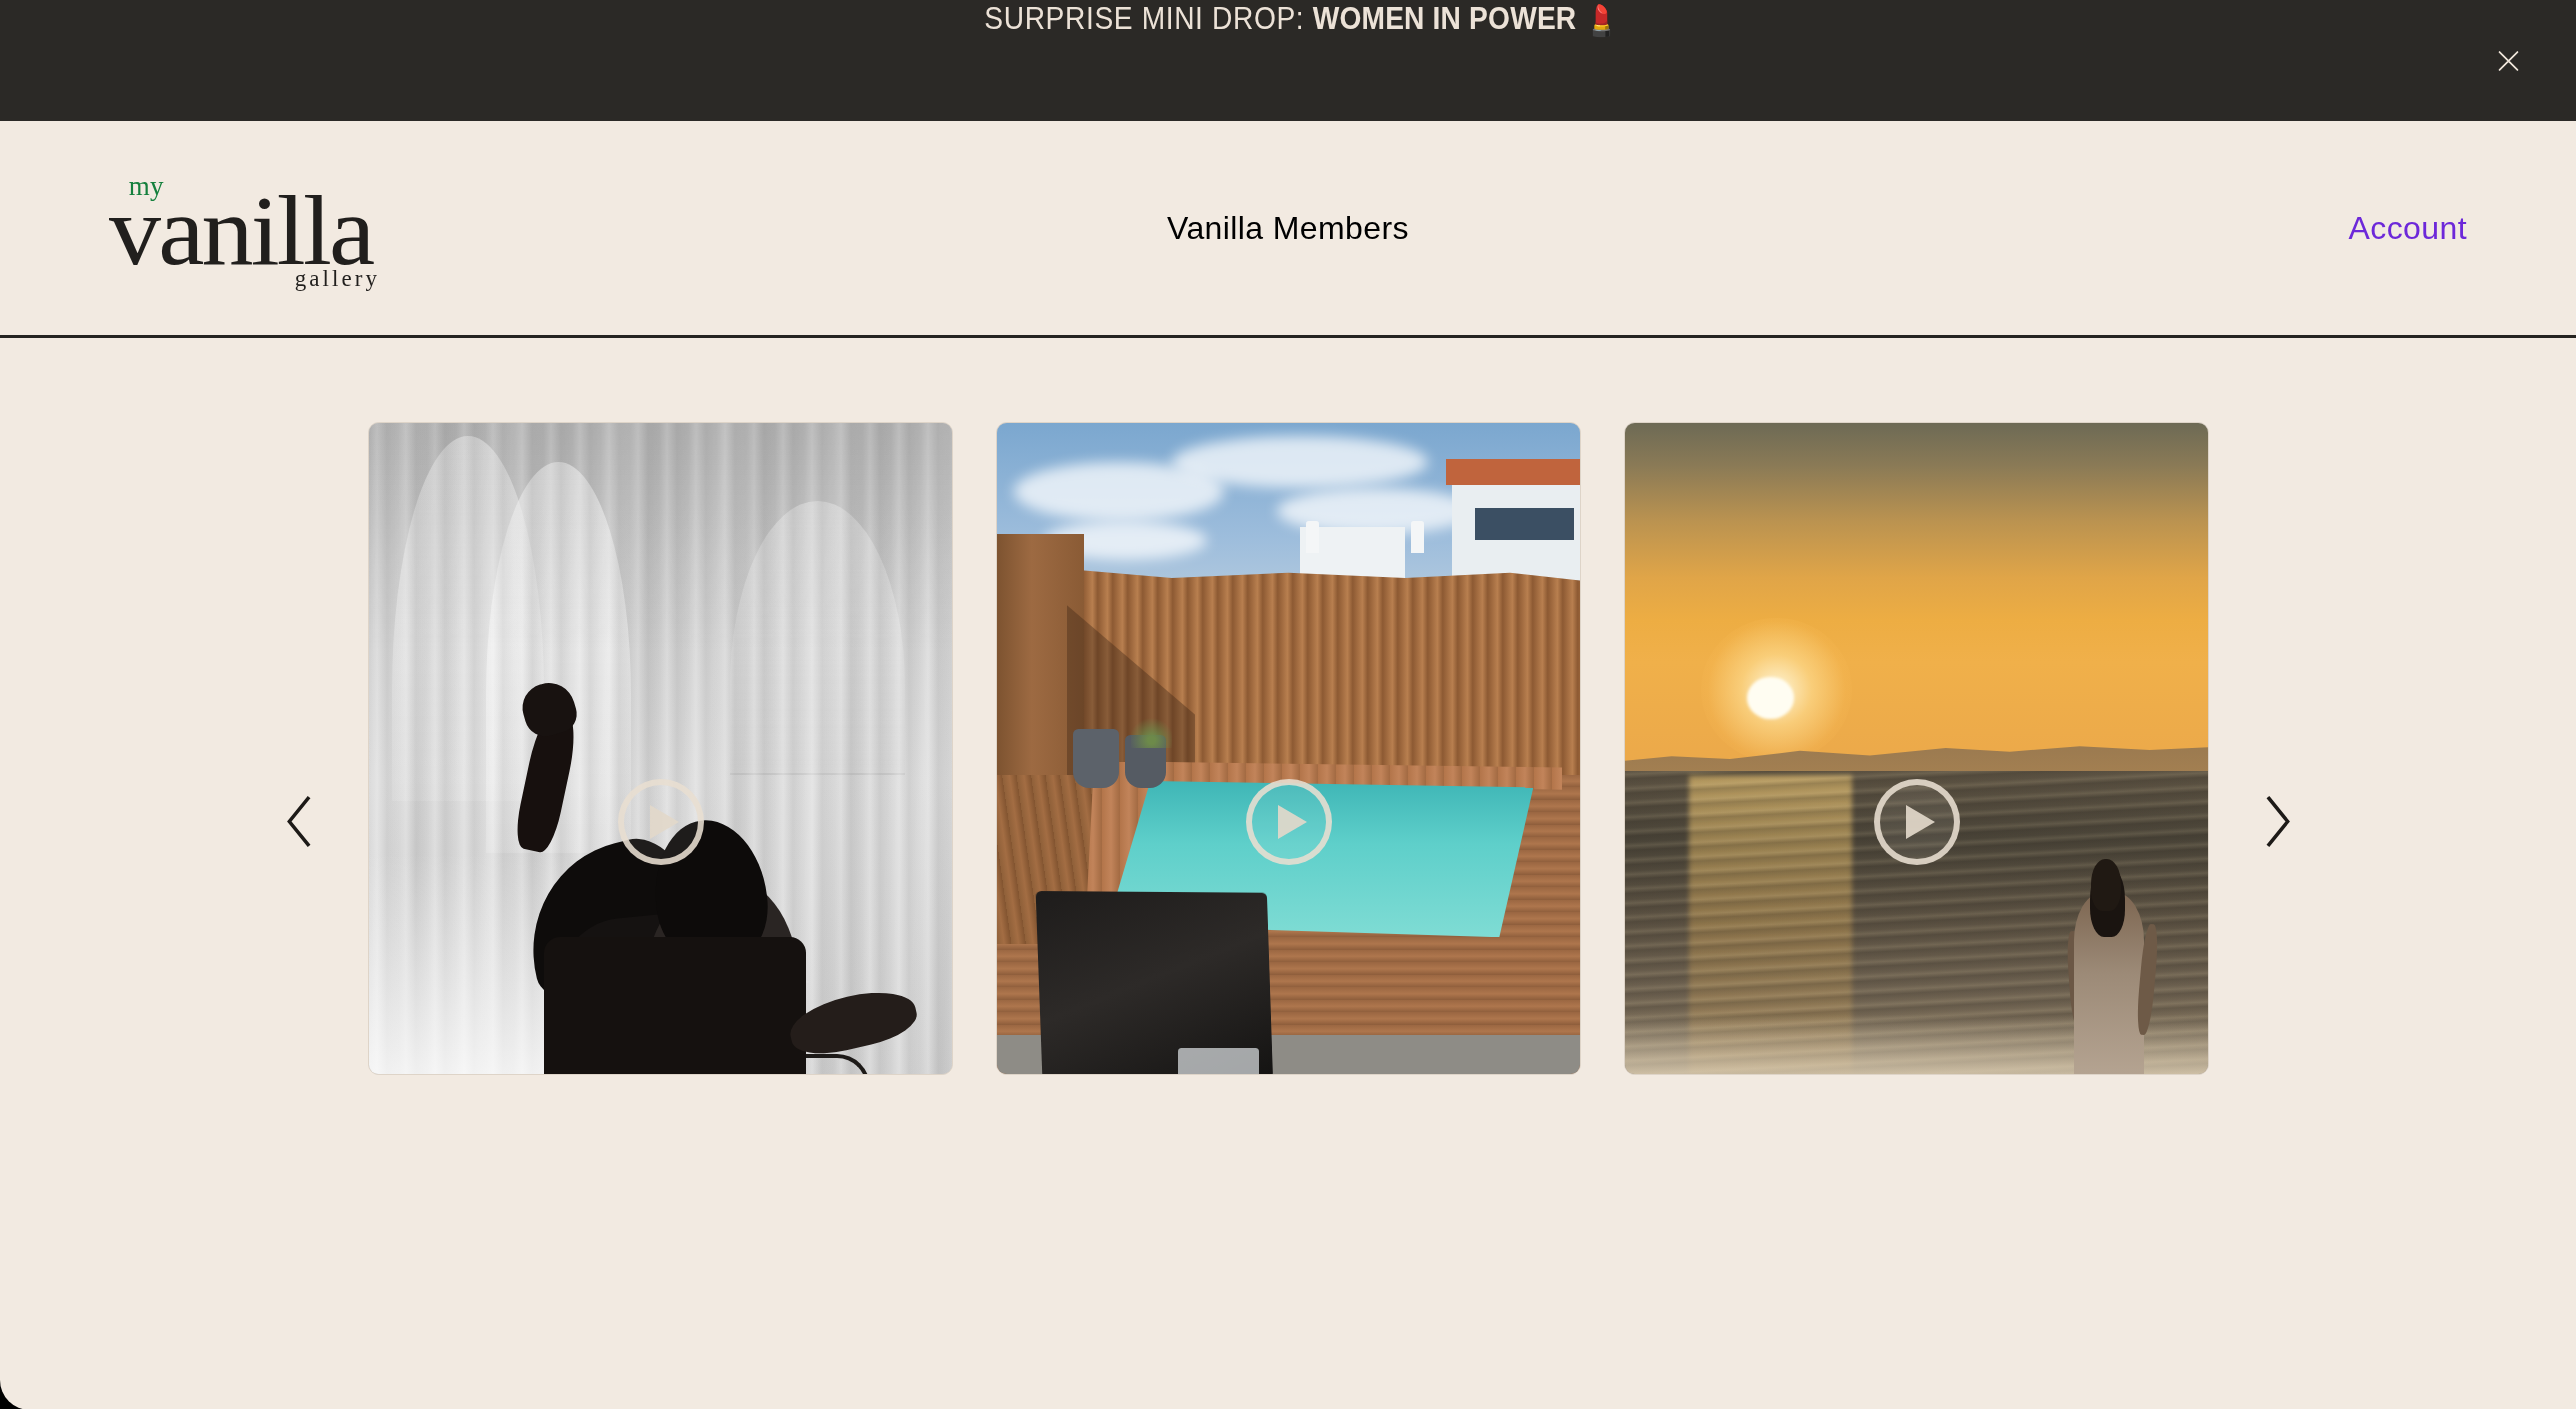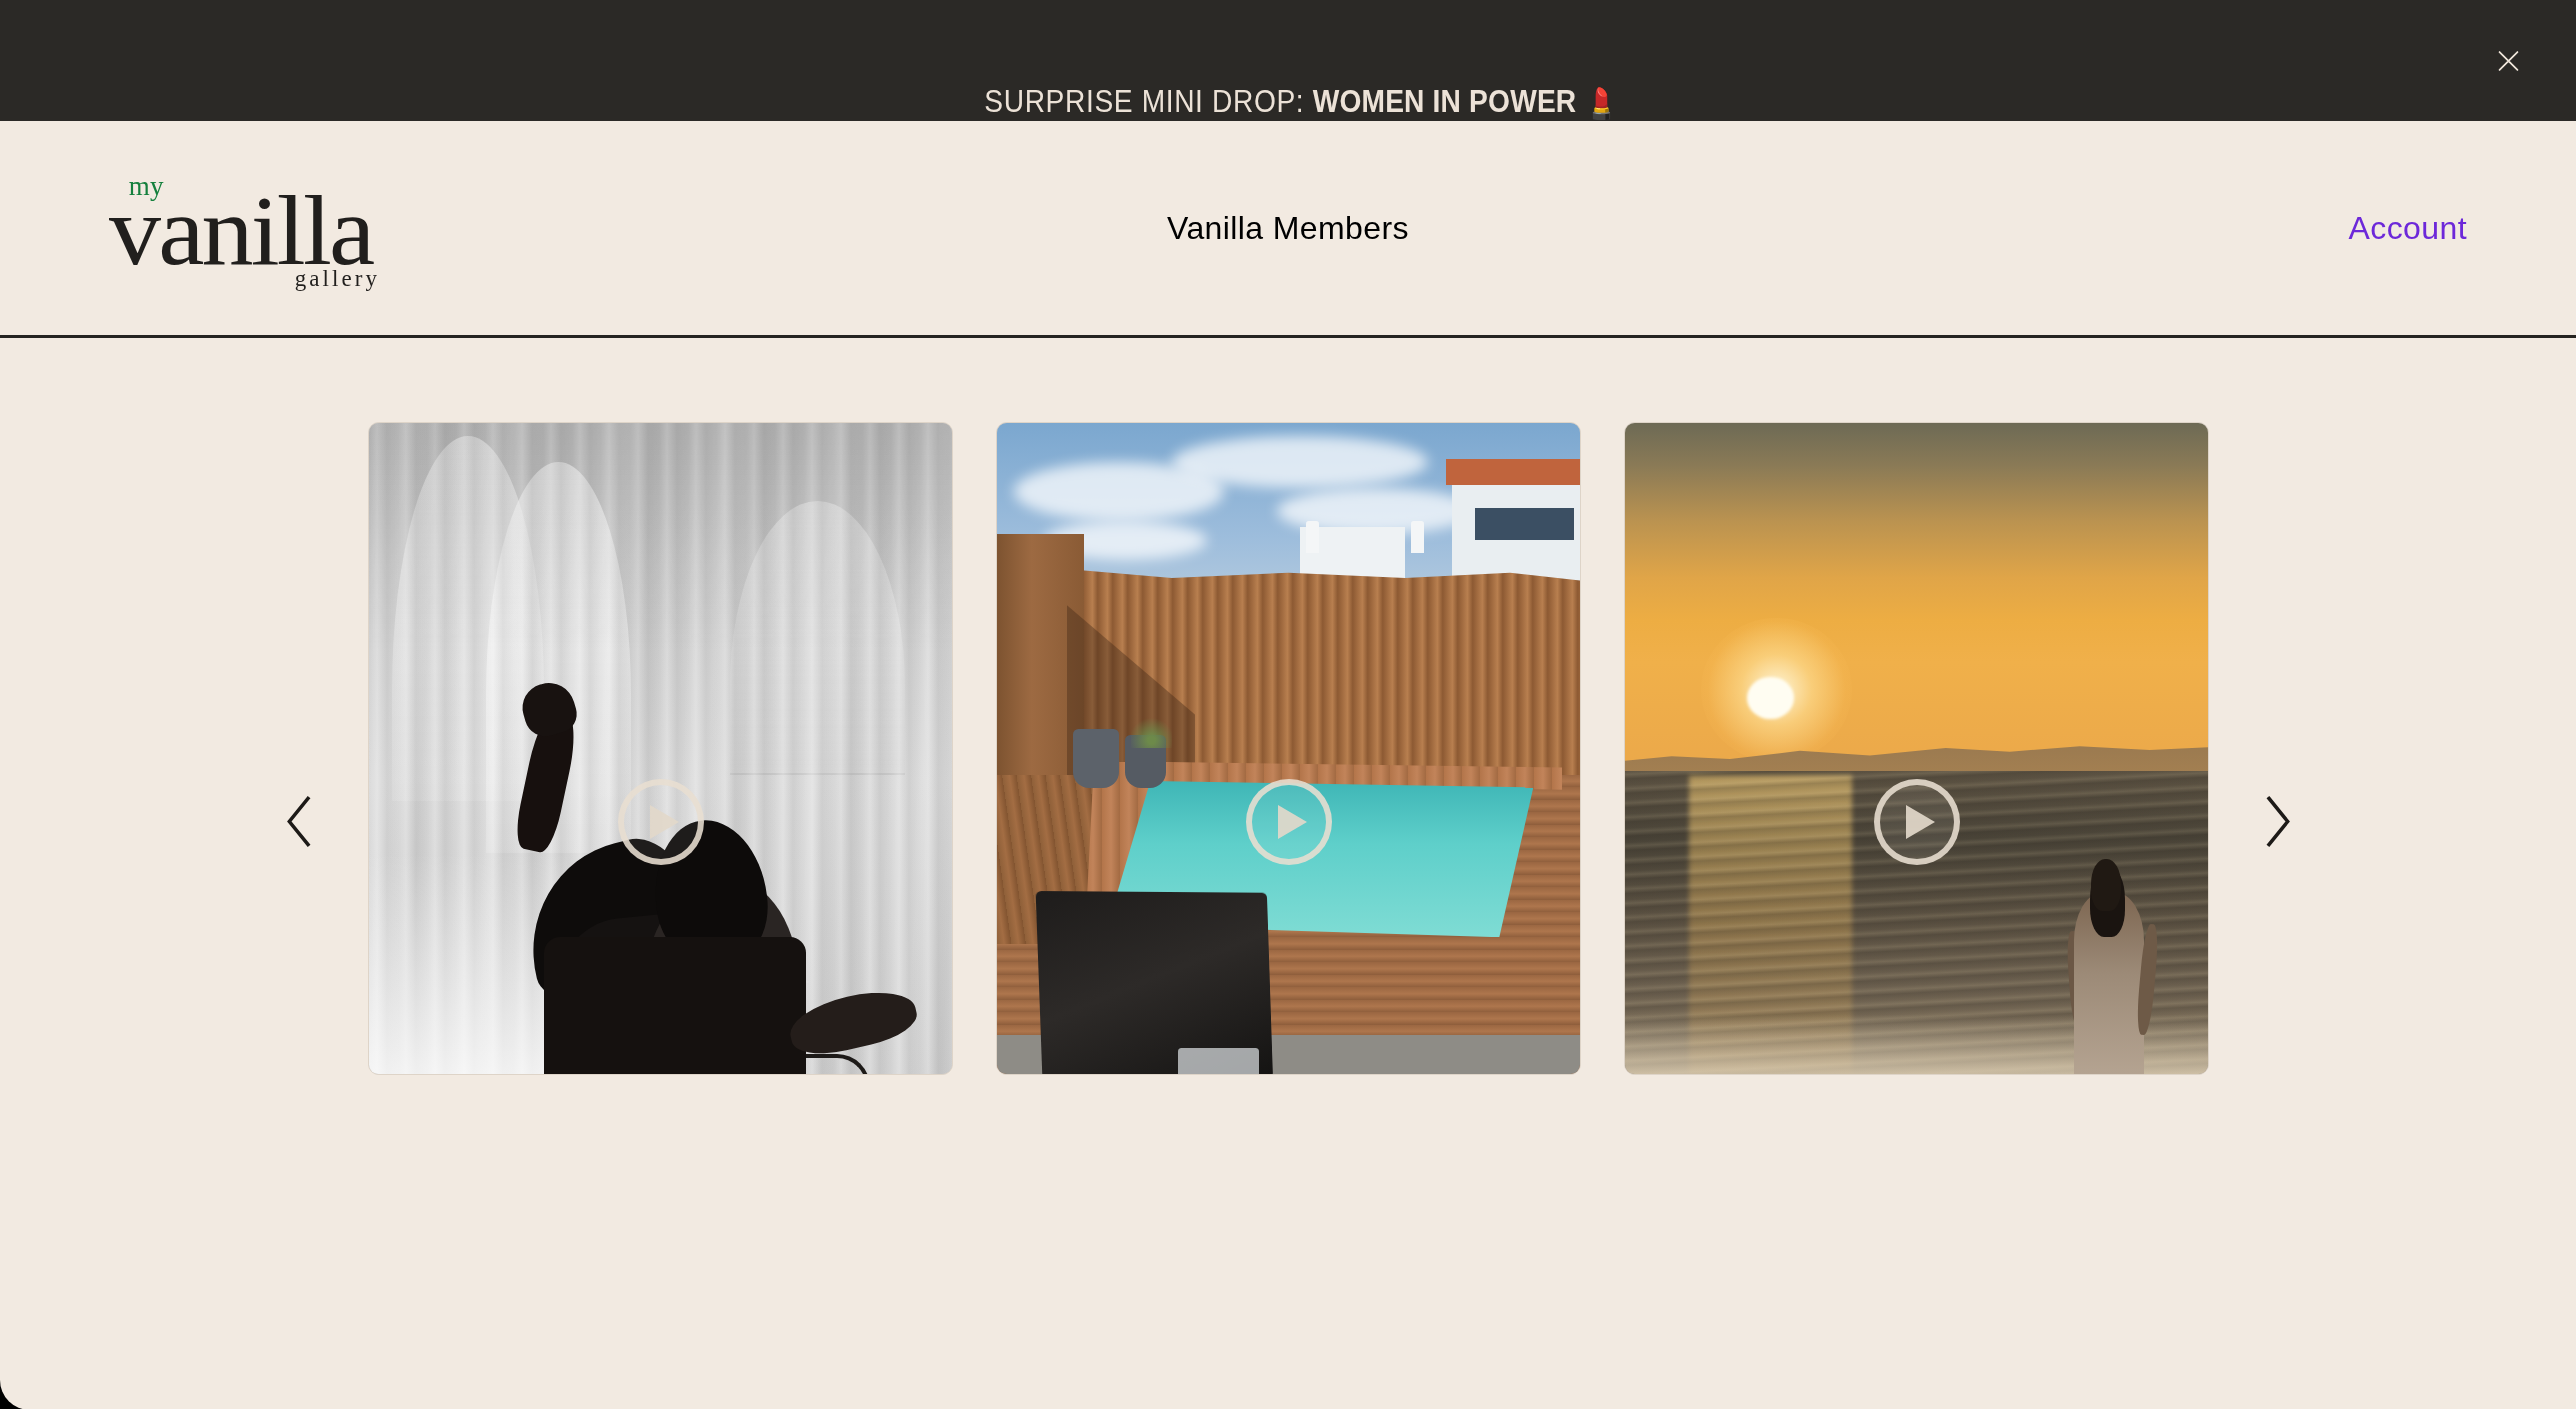--- a/index.html
+++ b/index.html
@@ -23,21 +23,21 @@
     overflow: hidden;
   }
 
   
   #announcement-bar {
     position: relative;
     width: 100%;
     height: 121px;
     background: #2b2926;
     display: flex;
-    align-items: flex-end;
+    align-items: flex-start;
     justify-content: center;
     padding-left: 28px;
   }
 
   #announcement-text {
     color: #ece2d7;
     font-family: "Liberation Sans", sans-serif;
     font-size: 32px;
     letter-spacing: 0.7px;
     font-weight: 300;

